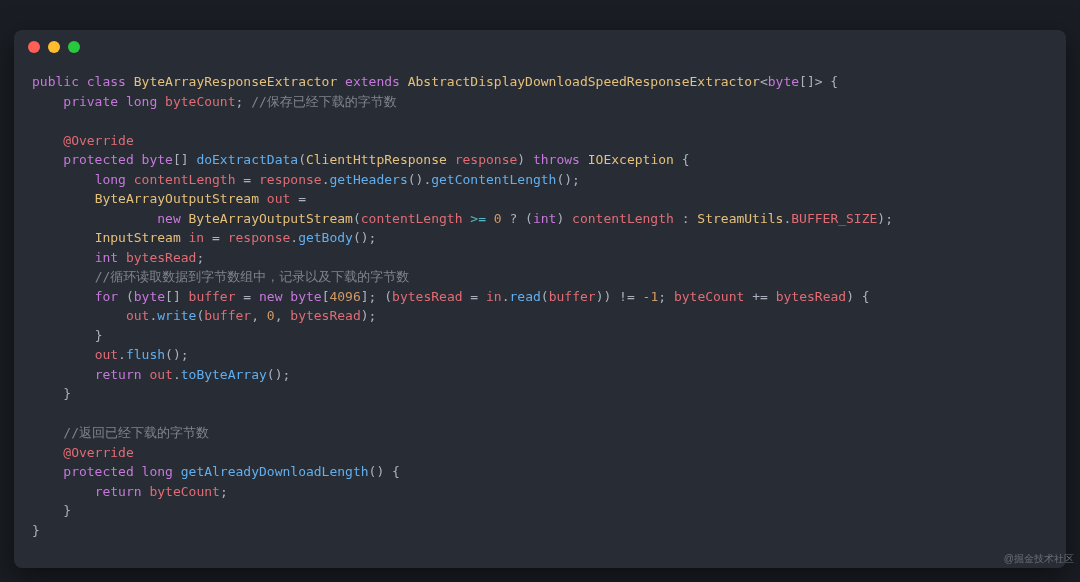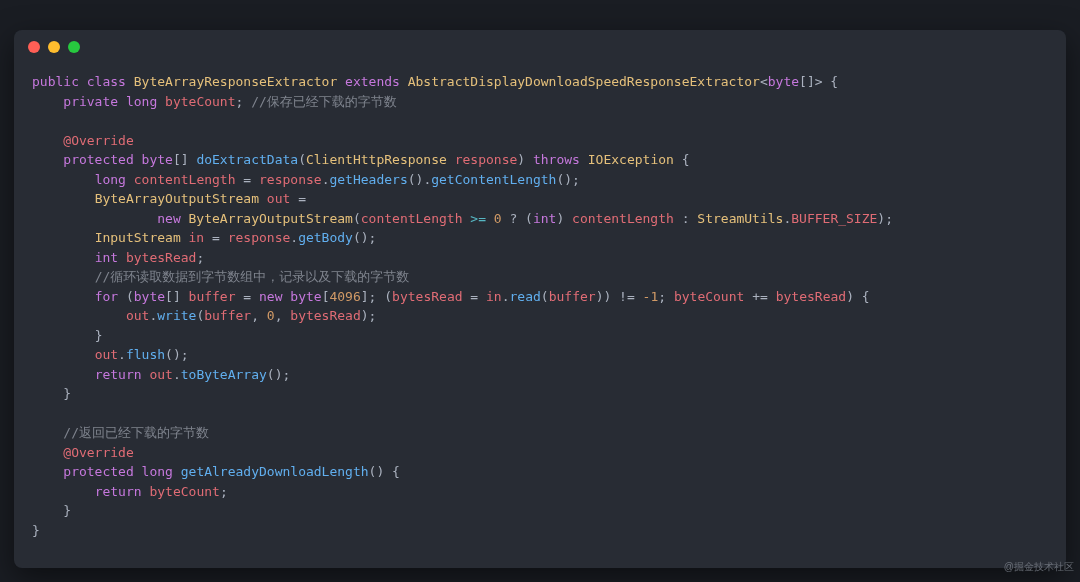--- a/index.html
+++ b/index.html
@@ -48,21 +48,21 @@
   .func { color:#61afef; } 
   .var  { color:#e06c75; }
   .num  { color:#d19a66; }
   .op   { color:#56b6c2; }
   .punct{ color:#abb2bf; }
   .anno { color:#e06c75; }
   .cmt  { color:#7f848e; font-style: normal; }
   .watermark {
     position:absolute;
     right:6px;
-    bottom:8px;
+    bottom:16px;
     font-size:10px;
     color:#6a6f78;
     font-family: sans-serif;
   }
 </style>
 </head>
 <body>
 
 <div class="window">
   <div class="titlebar">

